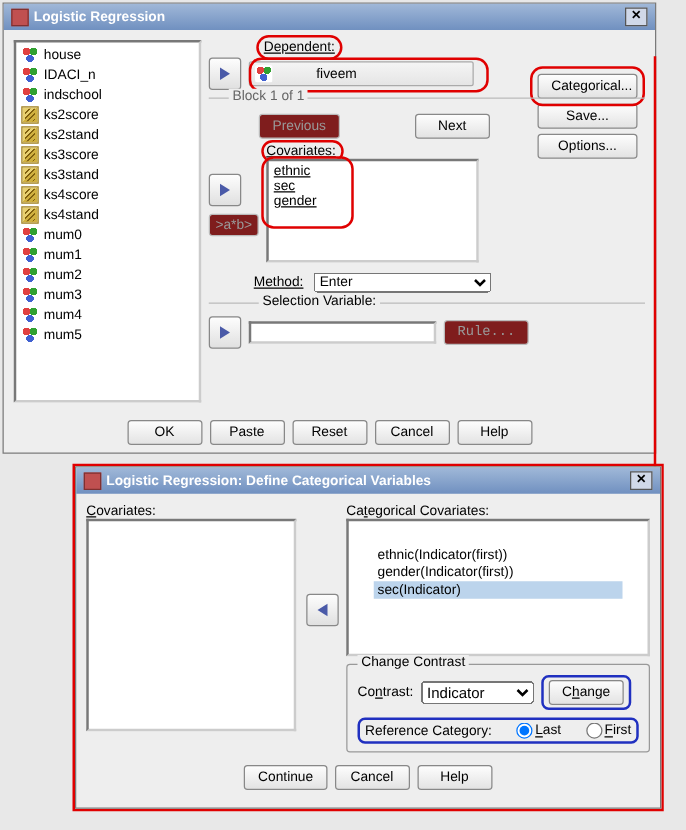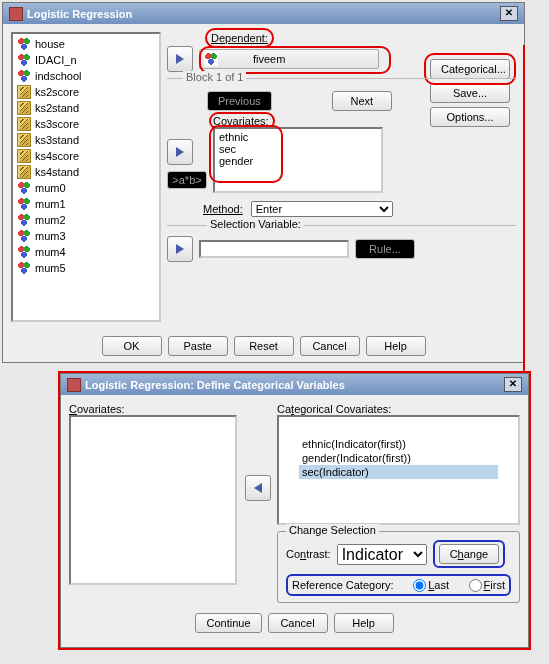--- a/index.html
+++ b/index.html
@@ -113,21 +113,21 @@
   .btn {
     background: linear-gradient(#fdfdfd, #e3e3e3);
     border: 1px solid #888;
     border-radius: 3px;
     padding: 3px 10px;
     font-size: 11px;
     cursor: pointer;
     text-align: center;
     min-width: 60px;
   }
-  .btn.disabled { color: #999; border-color: #bbb; cursor: default; background: #000000;}
+  .btn.disabled { color: #999; border-color: #bbb; cursor: default; background: #7f1d1d;}
   .sidebtns {
     position: absolute;
     right: 6px;
     top: 27px;
     display: flex;
     flex-direction: column;
     gap: 4px;
     width: 80px;
   }
   .fieldrow {
@@ -137,22 +137,23 @@
     padding: 2px 4px;
     display: flex;
     align-items: center;
     gap: 4px;
     min-height: 18px;
   }
   .covbox {
     background: #fff;
     border: 2px inset #ccc;
     width: 170px;
-    height: 66px;
+    height: 83px;
     padding: 2px 4px;
+    text-decoration: underline;
   }
   select.method {
     width: 142px;
     font-size: 11px;
   }
   .bottombtns {
     display: flex;
     justify-content: center;
     gap: 6px;
     padding: 6px;
@@ -345,21 +346,21 @@
           <span class="label"><span class="underline">Method:</span></span>
           <select class="method">
             <option>Enter</option>
           </select>
         </div>
 
         <div style="margin:8px 0 0 0;">
           <div style="border-top:1px solid #bbb; position:relative;">
             <span style="position:relative; top:-8px; left:40px; background:#eeeeee; padding:0 3px;" class="label">Selection Variable:</span>
           </div>
-          <div style="display:flex; align-items:center; gap:6px; margin-top:-2px;">
+          <div style="display:flex; align-items:center; gap:6px; margin-top:-2px;font-family:Liberation Mono, monospace;">
             <div class="arrowbtn">
               <svg viewBox="0 0 14 14">
                   <path d="M3 2 L11 7 L3 12 Z" fill="#4a5aa8"></path>
                 </svg>
             </div>
             <div class="txtbox" style="width:150px;"></div>
             <div class="btn disabled">Rule...</div>
           </div>
         </div>
       </div>
@@ -404,24 +405,24 @@
         </div>
         <div style="flex:1;">
           <div class="label">Ca<span class="underline">t</span>egorical Covariates:</div>
           <div class="listbox" style="height:110px;" id="catcovbox">
               <div class="plainitem">ethnic(Indicator(first))</div>
               <div class="plainitem">gender(Indicator(first))</div>
               <div class="selitem">sec(Indicator)</div>
             </div>
 
           <div class="group">
-            <span class="legend">Change Selection</span>
+            <span class="legend">Change Contrast</span>
             <div style="display:flex; align-items:center; gap:6px;">
               <span class="label">Co<span class="underline">n</span>trast:</span>
-              <select style="flex:0 0 90px; font-size:16px;">
+              <select style="flex:0 0 90px; font-size:12px;">
                 <option>Indicator</option>
               </select>
               <div class="bluebox">
                 <div class="btn" style="min-width:50px;">C<span class="underline">h</span>ange</div>
               </div>
             </div>
             <div style="margin-top:6px;">
               <div class="bluebox" style="width:100%; justify-content:space-between;">
                 <span class="label">Reference Category:</span>
                 <span>

